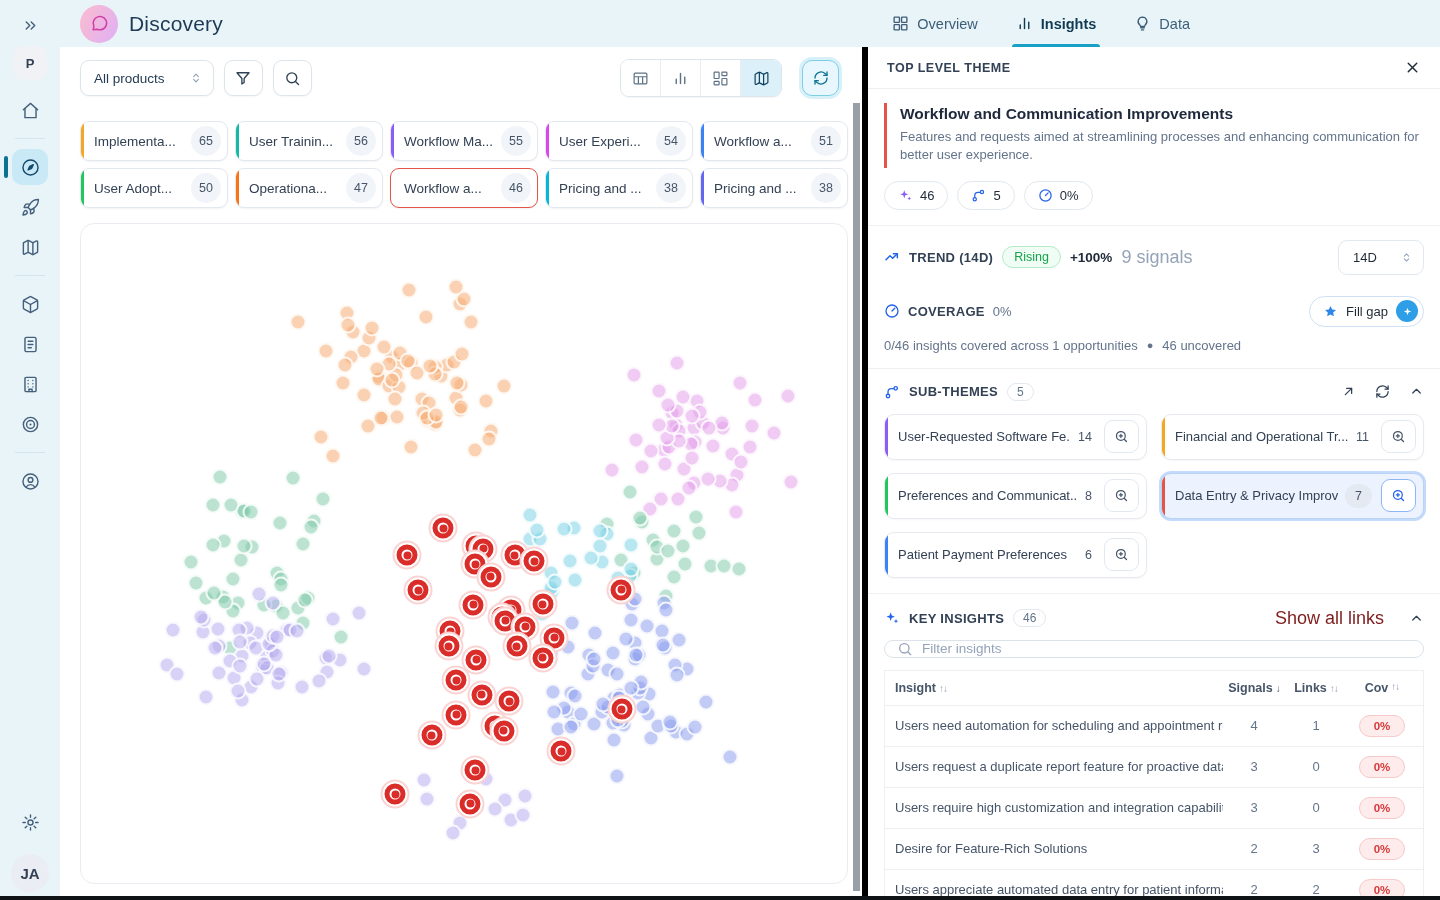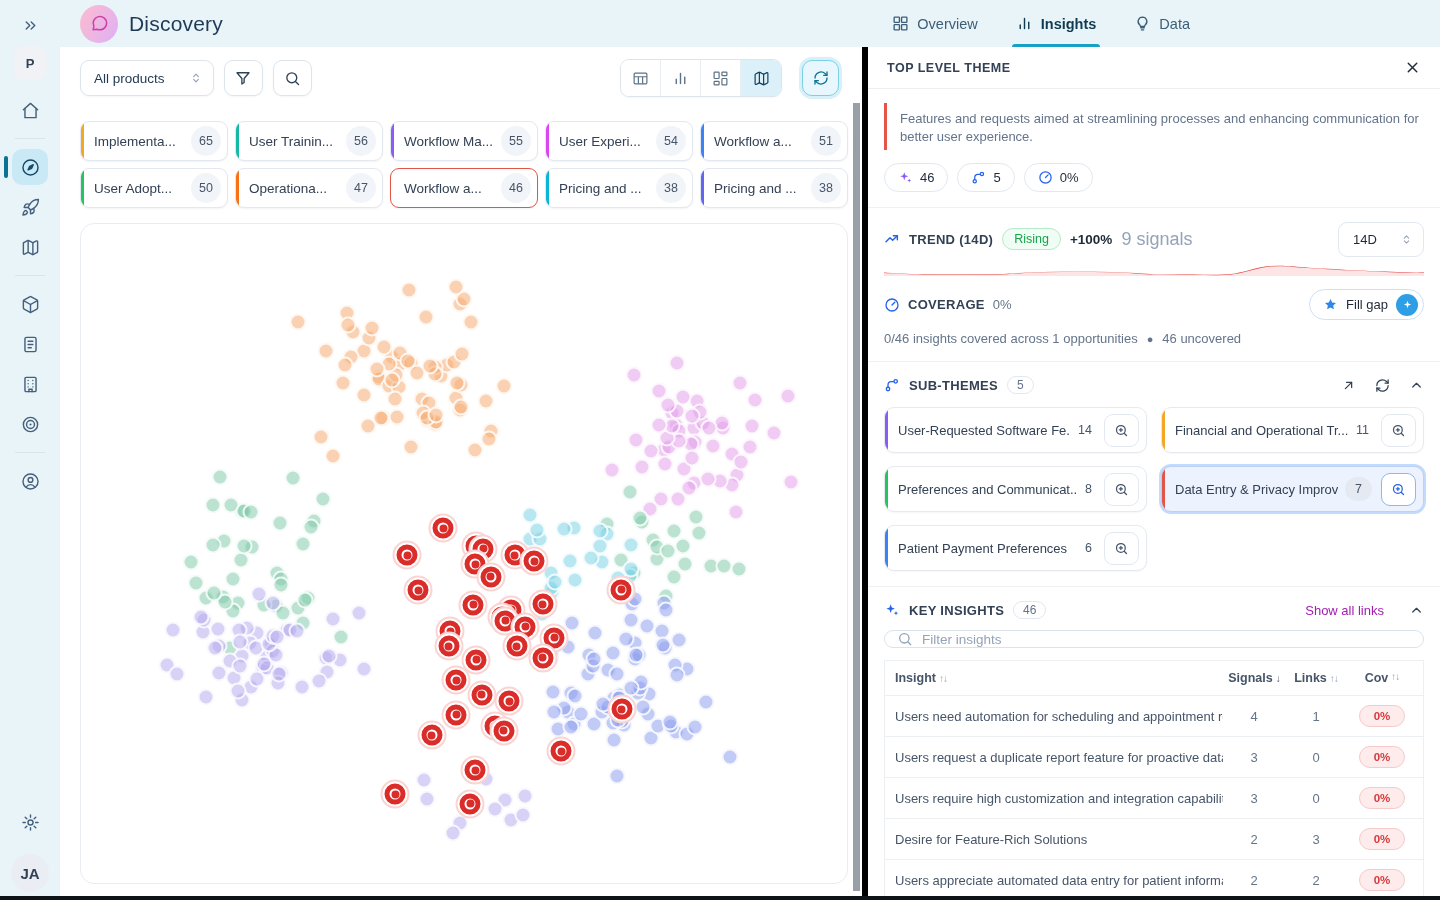--- a/index.html
+++ b/index.html
@@ -110,21 +110,21 @@
   .sub-card::before { content:''; position:absolute; left:0; top:0; bottom:0; width:3px; background:var(--c); }
   .sub-label { flex:1; font-size:13px; color:#334155; white-space:nowrap; overflow:hidden; }
   .sub-count { font-size:12.5px; color:#475569; margin-right:5px; }
   .zoom-btn { width:35px; height:33px; border:1px solid #e2e8f0; border-radius:9px; background:#fff; color:#475569; display:flex;
               align-items:center; justify-content:center; flex-shrink:0; cursor:pointer; }
   .sub-card.selected { background:#edf3fe; border-color:#b9d2f8; box-shadow:0 0 0 2px #c3dafb; }
   .sub-card.selected .sub-count { background:#e4e9f2; border-radius:999px; padding:5px 10px; margin-right:2px; }
   .sub-card.selected .zoom-btn { border-color:#8cb7f3; color:#2563eb; }
 
   .ki-header { display:flex; align-items:center; gap:9px; margin-top:14px; }
-  .showall { margin-left:auto; font-size:13px; color:#a21caf; cursor:pointer; }
+  .showall { margin-left:auto; font-size:18px; color:#7f1d1d; cursor:pointer; }
   .ki-chev { color:#334155; display:flex; cursor:pointer; margin-left:16px; }
   .filter-box { margin-top:11px; height:38px; border:1px solid #dbe3ea; border-radius:10px; display:flex; align-items:center; gap:9px;
                 padding:0 12px; background:#fff; }
   .filter-box input { border:none; outline:none; flex:1; font-size:13.5px; font-family:inherit; color:#334155; background:transparent; }
   .filter-box input::placeholder { color:#94a3b8; }
 
   .itable { margin-top:12px; border:1px solid #edf0f3; border-bottom:none; }
   .t-head { display:flex; align-items:center; height:34px; padding:0 6px 0 10px; font-size:12.5px; font-weight:700; color:#475569; }
   .t-row { display:flex; align-items:center; height:41px; padding:0 6px 0 10px; border-top:1px solid #edf0f3; font-size:13px; color:#475569; }
   .c-insight { flex:1; white-space:nowrap; overflow:hidden; }
@@ -744,20 +744,21 @@
         <div class="panel-header">
           <span class="ph-title">TOP LEVEL THEME</span>
           <span class="close-btn">
             <svg width="17" height="17" viewBox="0 0 24 24" fill="none" stroke="currentColor" stroke-width="2" stroke-linecap="round">
                 <path d="M6 6l12 12M18 6 6 18"></path>
               </svg>
           </span>
         </div>
         <div class="panel-body">
           <div class="theme-block">
+            <div class="theme-title">Workflow and Communication Improvements</div>
             <div class="theme-desc">Features and requests aimed at streamlining processes and enhancing communication for better user experience.</div>
           </div>
           <div class="badges">
             <span class="badge">
               <svg width="15" height="15" viewBox="0 0 24 24" fill="#8b5cf6">
                   <path d="M10 3.5 11.7 8.3 16.5 10l-4.8 1.7L10 16.5 8.3 11.7 3.5 10l4.8-1.7z"></path>
                   <path d="M18 13.5l.9 2.4 2.4.9-2.4.9-.9 2.4-.9-2.4-2.4-.9 2.4-.9z"></path>
                 </svg>
               <span>46</span>
             </span>

